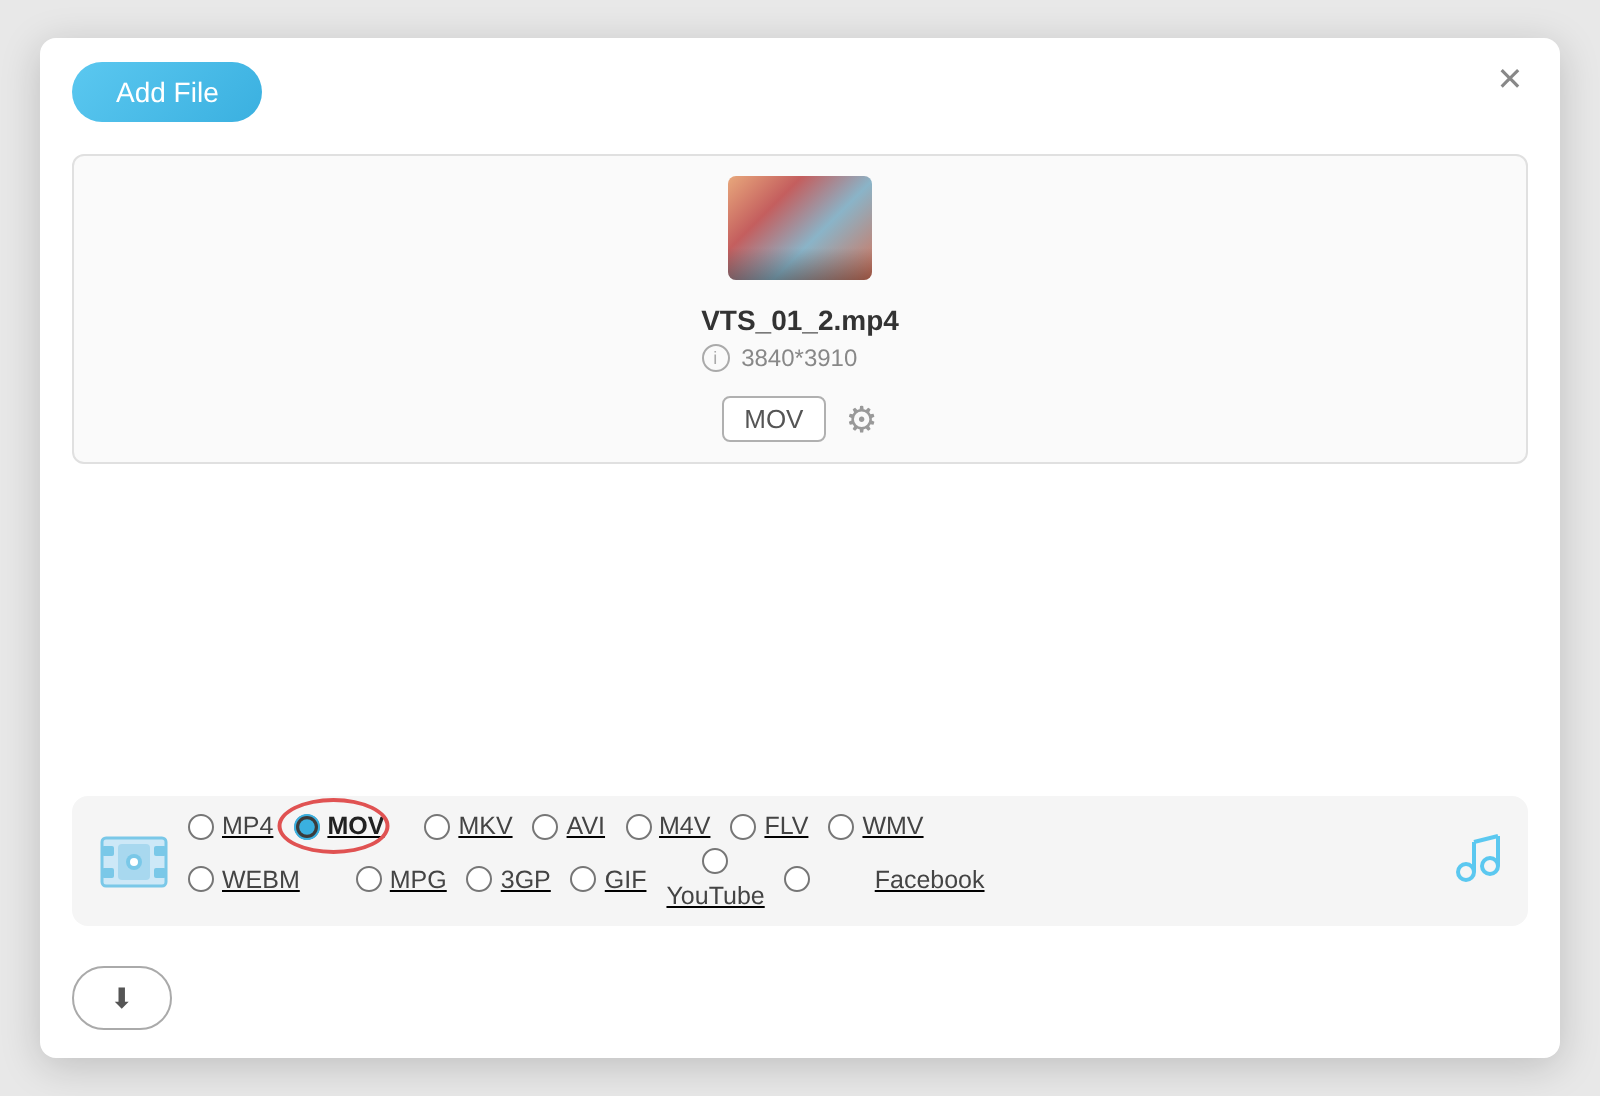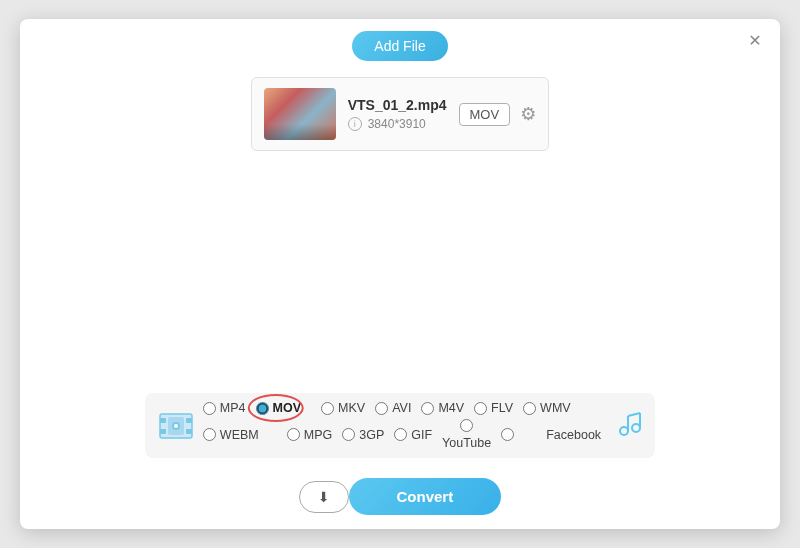--- a/index.html
+++ b/index.html
@@ -15,21 +15,20 @@
     .dialog {
       background: #fff;
       border-radius: 8px;
       width: 760px;
       height: 510px;
       box-shadow: 0 4px 20px rgba(0,0,0,0.18);
       display: flex;
       flex-direction: column;
       position: relative;
       overflow: hidden;
-      align-items: center;
     }
     .title-bar {
       display: flex;
       align-items: center;
       padding: 12px 16px 8px 16px;
       flex-shrink: 0;
     }
     .close-btn {
       position: absolute;
       top: 10px;
@@ -59,20 +58,21 @@
       overflow-y: auto;
     }
     .file-item {
       display: flex;
       align-items: center;
       padding: 10px 12px;
       border: 1px solid #e0e0e0;
       border-radius: 6px;
       background: #fafafa;
       gap: 12px;
+      flex-direction: column;
     }
     .file-thumbnail {
       width: 72px;
       height: 52px;
       border-radius: 4px;
       background: linear-gradient(135deg, #e8a87c 0%, #c45e5e 30%, #8ab4c8 60%, #d4735a 100%);
       flex-shrink: 0;
       overflow: hidden;
       position: relative;
     }
@@ -153,20 +153,21 @@
       align-items: center;
       justify-content: center;
       flex-shrink: 0;
     }
     .film-icon svg { width: 36px; height: 36px; }
     .format-option {
       display: flex;
       align-items: center;
       gap: 4px;
       white-space: nowrap;
+      text-decoration: underline;
     }
     .format-option input[type="radio"] {
       accent-color: #5bc8f0;
       cursor: pointer;
       margin: 0;
     }
     .format-option label {
       font-size: 12.5px;
       color: #444;
       cursor: pointer;
@@ -341,15 +342,14 @@
           <line x1="11" y1="6" x2="23" y2="3" stroke="#5bc8f0" stroke-width="2"></line>
         </svg>
       </div>
     </div>
   </div>
 
   <div class="footer">
     <button class="install-btn">
       <span style="font-size:14px;">⬇</span>
     </button>
-    <button class="convert-btn">Convert</button>
   </div>
 </div>
 
 </body></html>

